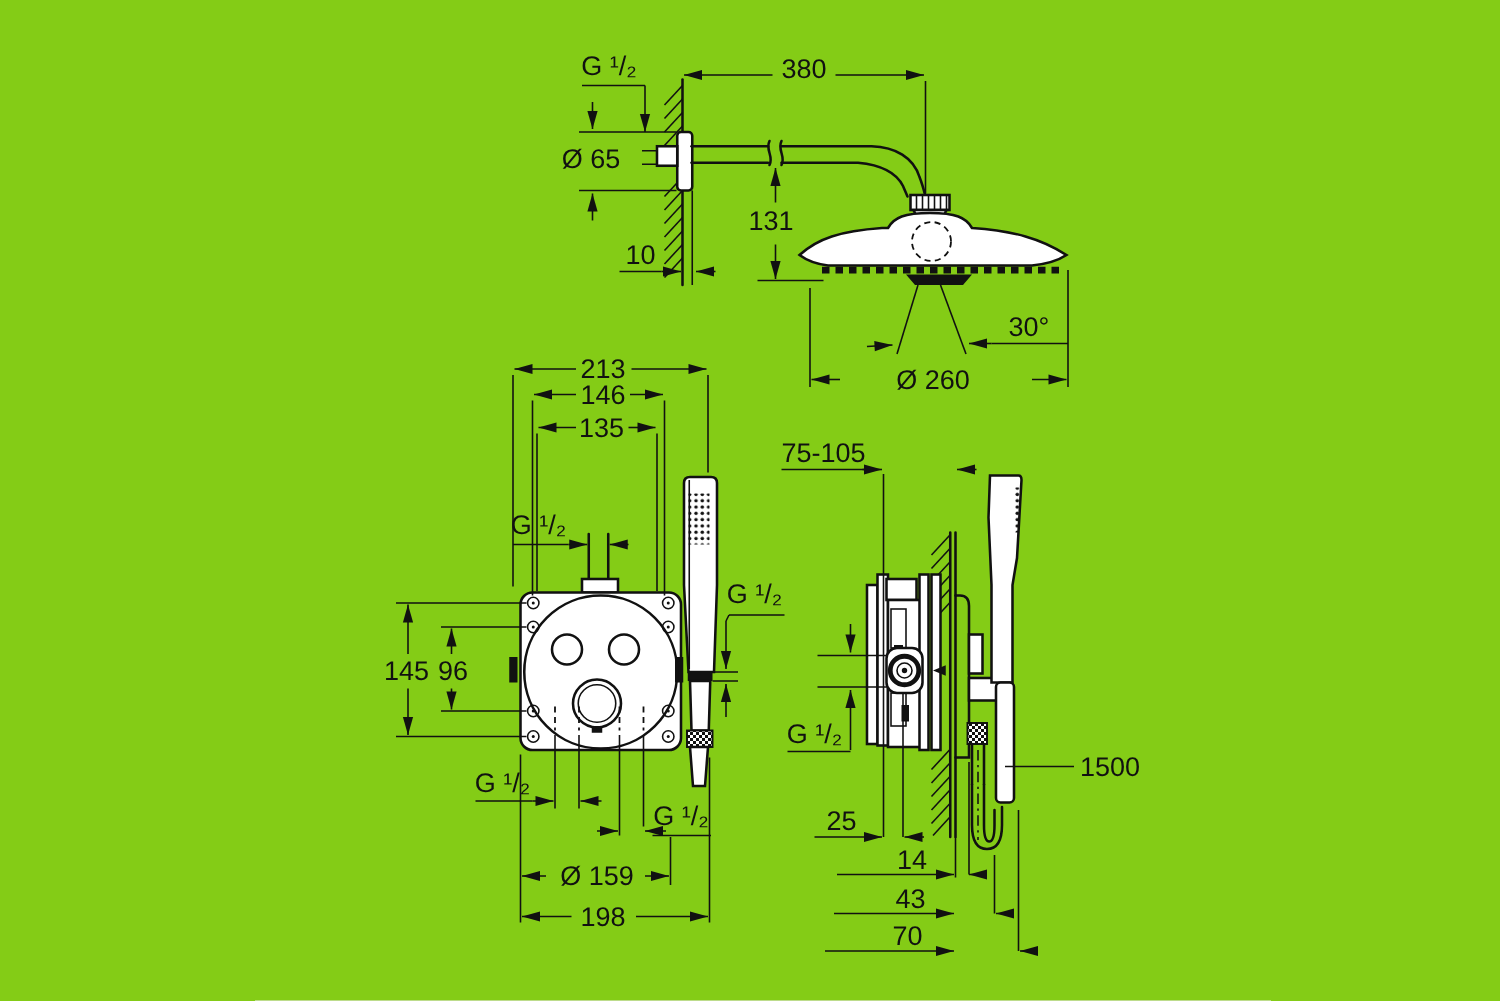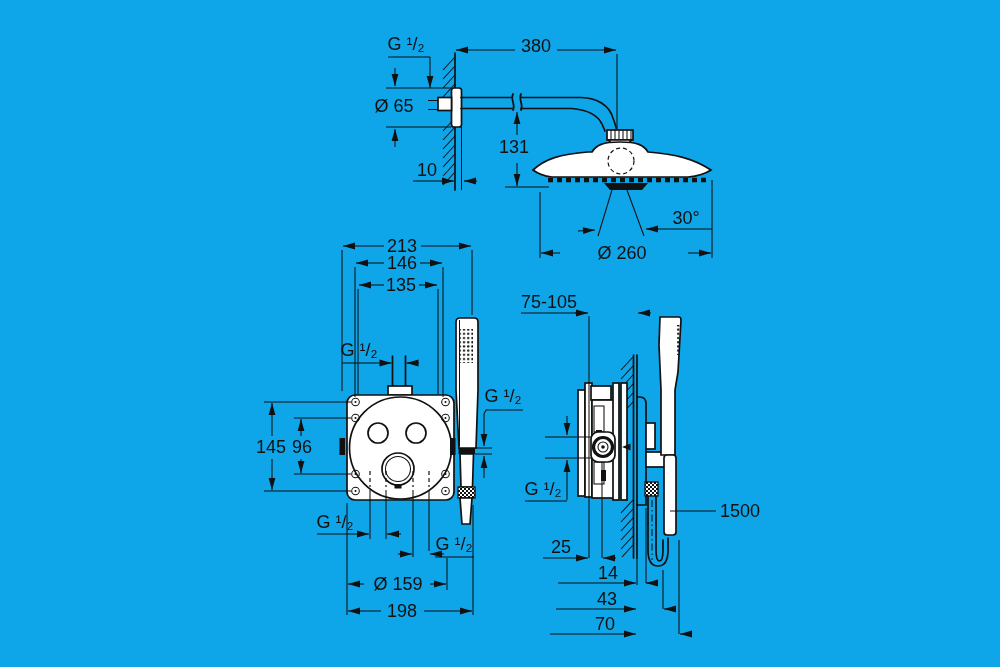--- a/index.html
+++ b/index.html
@@ -1,16 +1,16 @@
 <!DOCTYPE html>
 <html><head>
 <meta charset="utf-8">
 <style>
   html,body{margin:0;padding:0;background:#e9e9e9;}
-  .stage{width:1000px;height:667px;background:#0ea5e9;margin:0 auto;position:relative;overflow:hidden;}
+  .stage{width:1000px;height:667px;background:#84cc16;margin:0 auto;position:relative;overflow:hidden;}
   svg{display:block;}
   text{font-family:"Liberation Sans","DejaVu Sans",sans-serif;fill:#111;}
   .dimtxt{font-size:18px;}
   .ln{stroke:#111;stroke-width:1.7;fill:none;stroke-linecap:round;}
   .lnf{stroke:#111;stroke-width:1.7;fill:#fff;}
   .thin{stroke:#111;stroke-width:1.05;fill:none;}
   .fill{fill:#111;stroke:none;}
   .dash{stroke:#111;stroke-width:1.2;fill:none;stroke-dasharray:4 3;}
   .dashdot{stroke:#111;stroke-width:1.05;fill:none;stroke-dasharray:7 3 1.5 3;}
   .hatch{stroke:#111;stroke-width:1.05;}

